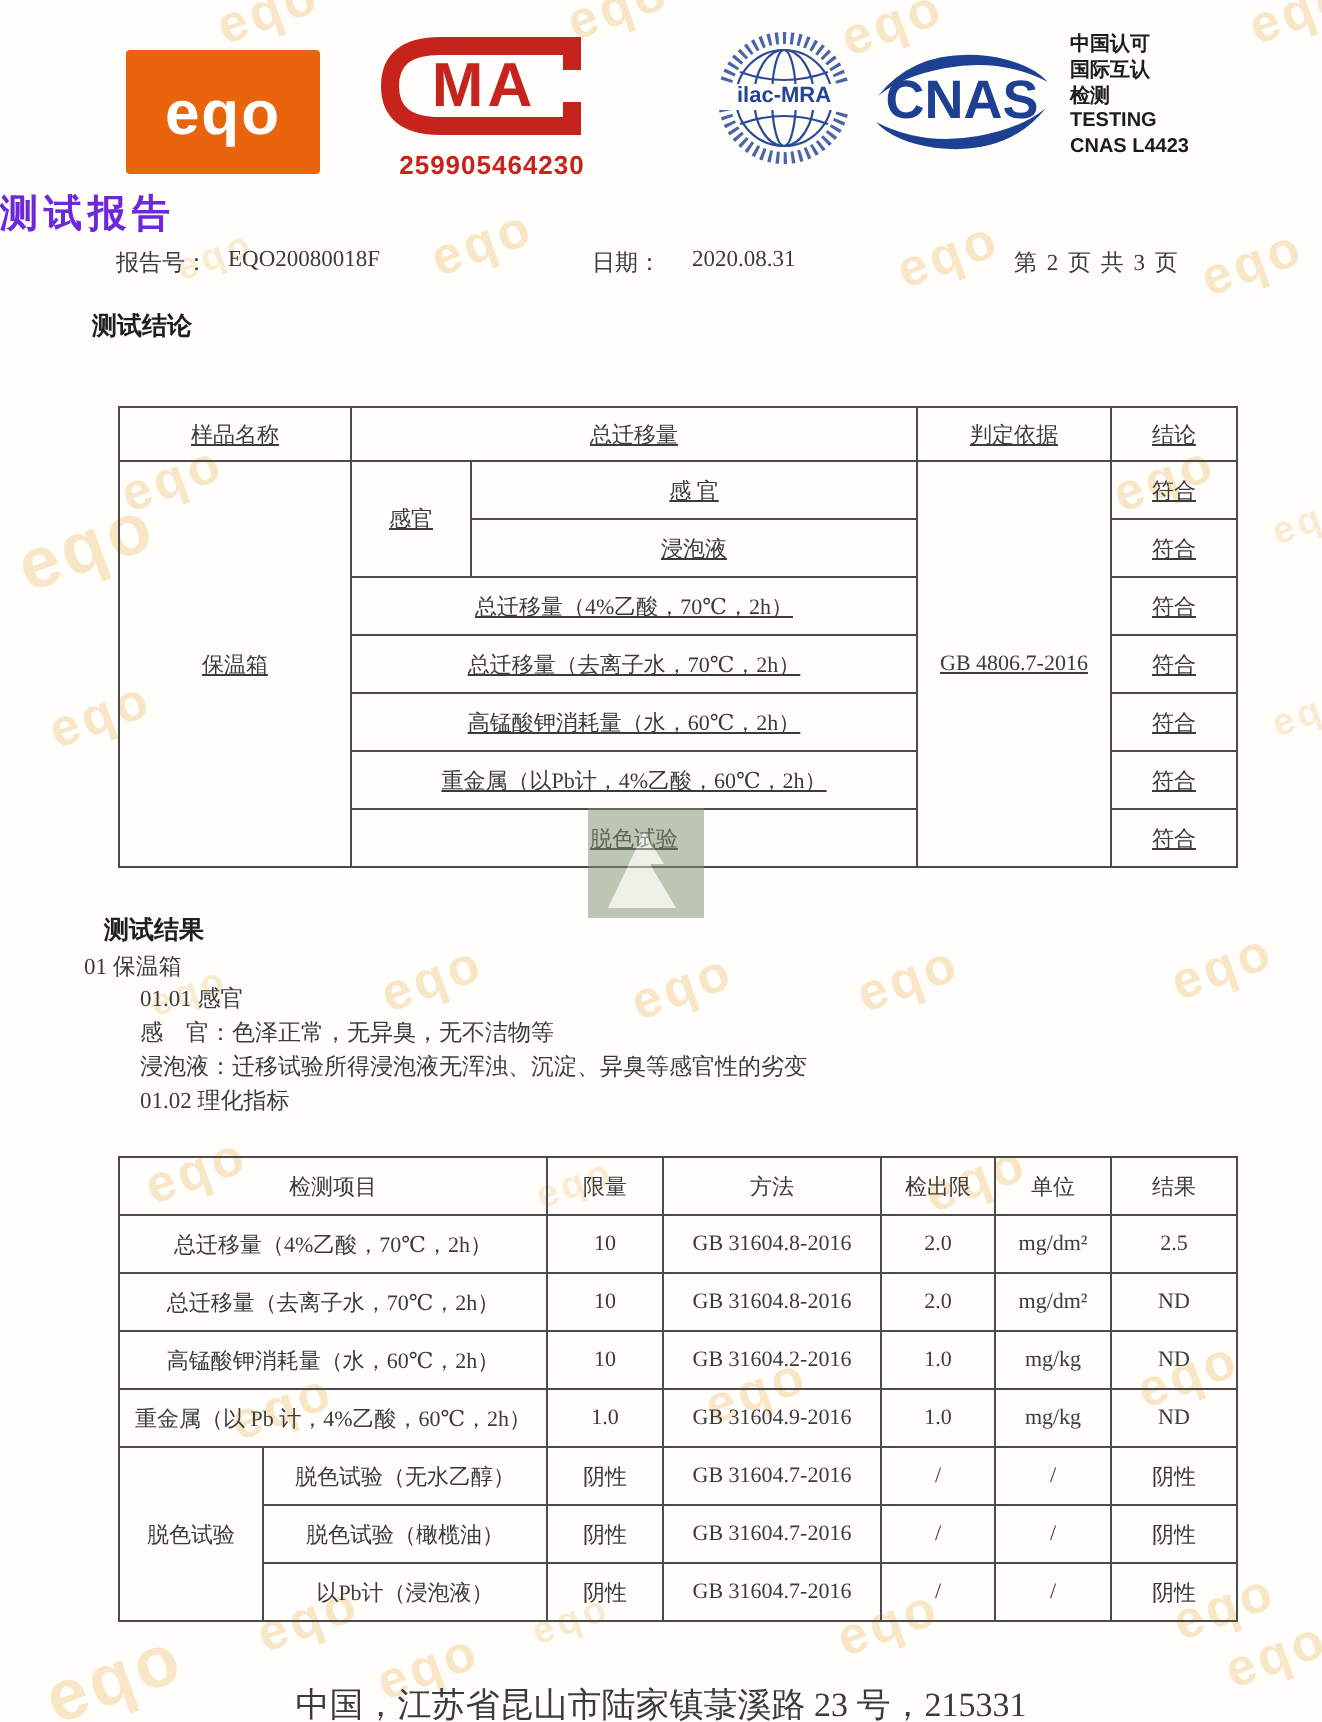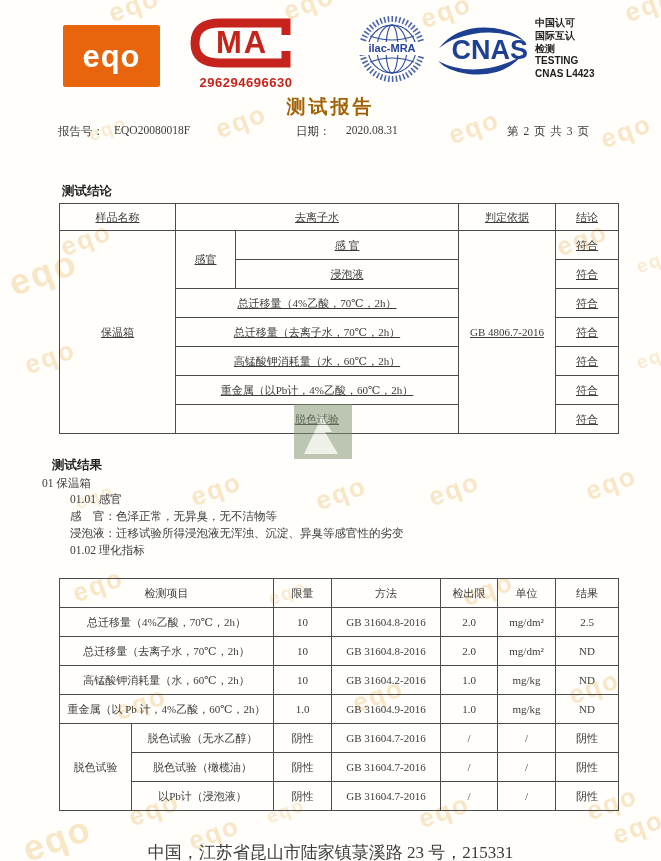--- a/index.html
+++ b/index.html
@@ -21,36 +21,36 @@
               font:bold 31px/1 "Liberation Sans","DejaVu Sans",sans-serif; letter-spacing:1px; }
   .logo-cma { left:186px; top:14px; width:120px; height:82px; }
   .cma-ma { position:absolute; left:18px; top:13px; width:76px; text-align:center;
             font:bold 31px/1 "Liberation Sans","DejaVu Sans",sans-serif; color:#c5231c; letter-spacing:2px; }
   .cma-number { position:absolute; left:0; top:62px; width:120px; text-align:center;
                 font:bold 13px/1 "Liberation Sans","DejaVu Sans",sans-serif; color:#c5231c; letter-spacing:0.5px; }
   .logo-ilac { left:358px; top:15px; width:68px; height:68px; }
   .ilac-label { position:absolute; left:0; top:27px; width:68px; text-align:center;
                 font:bold 11px/13px "Liberation Sans","DejaVu Sans",sans-serif; color:#24449a; }
   .logo-cnas { left:434px; top:22px; width:94px; height:58px; }
-  .cnas-label { position:absolute; left:0; top:15px; width:94px; text-align:right;
+  .cnas-label { position:absolute; left:0; top:15px; width:94px; text-align:center;
                 font:bold 27px/1 "Liberation Sans","DejaVu Sans",sans-serif; color:#1e4093; }
   .accred { left:535px; top:17px; width:115px; font:bold 10px/12.8px "Liberation Sans","DejaVu Sans",sans-serif; color:#1c1c1c; }
 
-  .title { left:0; right:0; top:94px; text-align:center; font-weight:bold; font-size:19px;
-           letter-spacing:3px; color:#a16207; }
+  .title { left:0; right:0; top:94px; text-align:left; font-weight:bold; font-size:19px;
+           letter-spacing:3px; color:#6d28d9; }
 
   .inforow { font-size:11.5px; color:#3b3b3b; }
   .lab-report { left:58px;  top:124px; }
   .val-report { left:114px; top:124px;text-align:center; }
   .lab-date   { left:296px; top:124px; }
   .val-date   { left:346px; top:124px; }
   .page-info  { left:507px; top:124px; letter-spacing:1px; }
 
   .h2 { font-weight:bold; font-size:12.5px; color:#1f1f1f; }
-  .head-conclusion { left:62px; top:155px;margin-top:28px; }
+  .head-conclusion { left:46px; top:155px; }
   .head-result    { left:52px; top:457px; }
 
   .bodyline { font-size:11.5px; color:#3b3b3b; white-space:nowrap; }
   .rl1 { left:42px; top:476px; }
   .rl2 { left:70px; top:492px; }
   .rl3 { left:70px; top:509px; }
   .rl4 { left:70px; top:526px; }
   .rl5 { left:70px; top:543px; }
 
   table { position:absolute; z-index:1; border-collapse:collapse; table-layout:fixed; background:transparent; }
@@ -107,21 +107,21 @@
 
   <div class="z logo-eqo">
     <span>eqo</span>
   </div>
 
   <div class="z logo-cma">
     <svg width="116" height="58" viewBox="0 0 116 58">
       <path d="M100 21 L100 9 L34 9 Q9 9 9 29 Q9 49 34 49 L100 49 L100 37" fill="none" stroke="#c5231c" stroke-width="9"></path>
     </svg>
     <div class="cma-ma">MA</div>
-    <div class="cma-number">296294696630</div>
+    <div class="cma-number">259905464230</div>
   </div>
 
   <div class="z logo-ilac">
     <svg width="68" height="68" viewBox="0 0 68 68">
       <circle cx="34" cy="34" r="30" fill="none" stroke="#2a4a9a" stroke-width="6" stroke-dasharray="1.6 2.2" opacity="0.85"></circle>
       <circle cx="34" cy="34" r="24" fill="none" stroke="#2a4a9a" stroke-width="1.1"></circle>
       <ellipse cx="34" cy="34" rx="15" ry="24" fill="none" stroke="#2a4a9a" stroke-width="1.1"></ellipse>
       <ellipse cx="34" cy="34" rx="6" ry="24" fill="none" stroke="#2a4a9a" stroke-width="1.1"></ellipse>
       <path d="M12 21 Q34 29 56 21" fill="none" stroke="#2a4a9a" stroke-width="1.1"></path>
       <path d="M12 47 Q34 39 56 47" fill="none" stroke="#2a4a9a" stroke-width="1.1"></path>
@@ -160,21 +160,21 @@
     <colgroup>
         <col style="width:116px">
         <col style="width:60px">
         <col style="width:223px">
         <col style="width:97px">
         <col style="width:63px">
       </colgroup>
     <tbody>
         <tr class="h">
       <td>样品名称</td>
-      <td colspan="2">去离子水</td>
+      <td colspan="2">总迁移量</td>
       <td>判定依据</td>
       <td>结论</td>
     </tr>
     <tr>
       <td rowspan="7">保温箱</td>
       <td rowspan="2">感官</td>
       <td>感 官</td>
       <td rowspan="7">GB 4806.7-2016</td>
       <td>符合</td>
     </tr>

